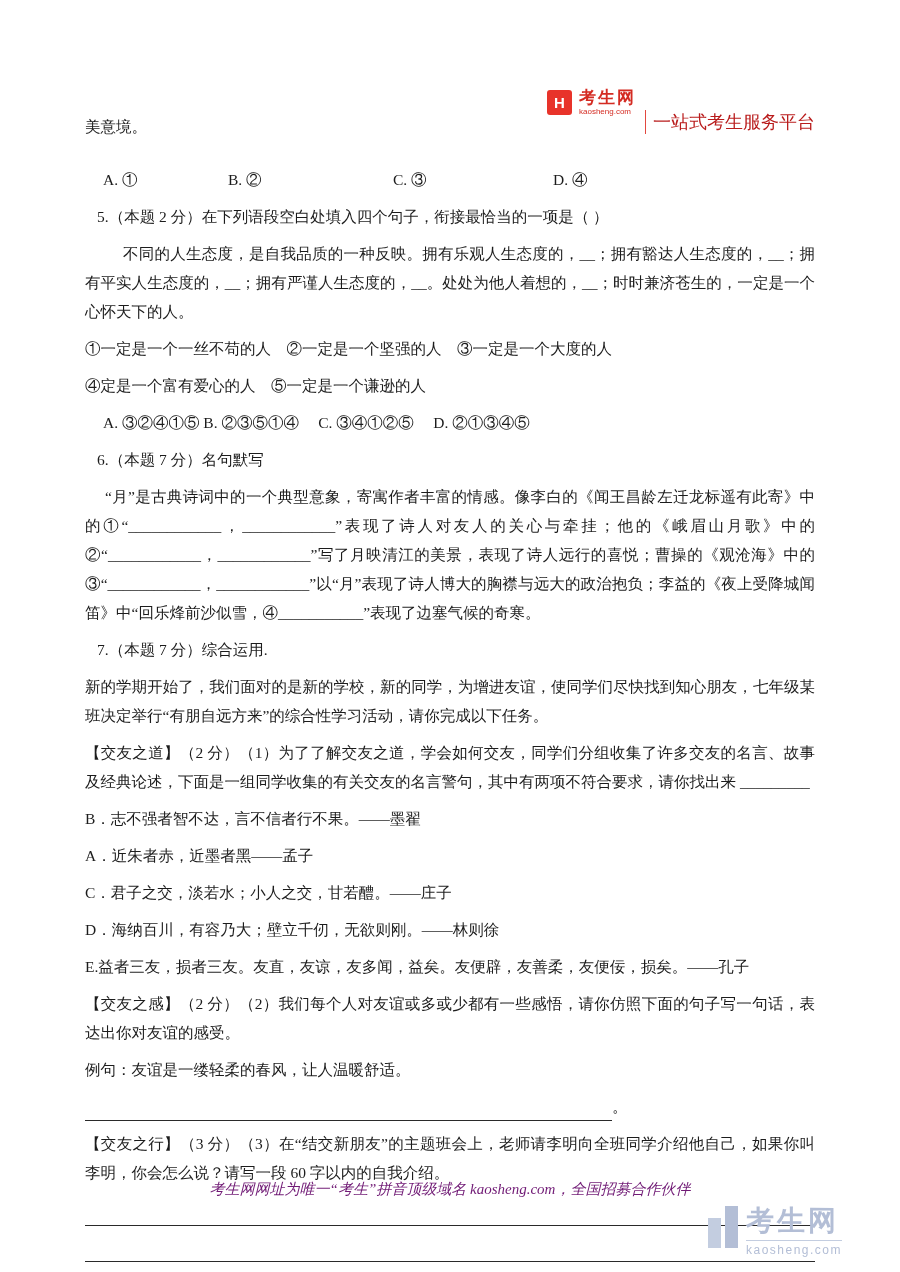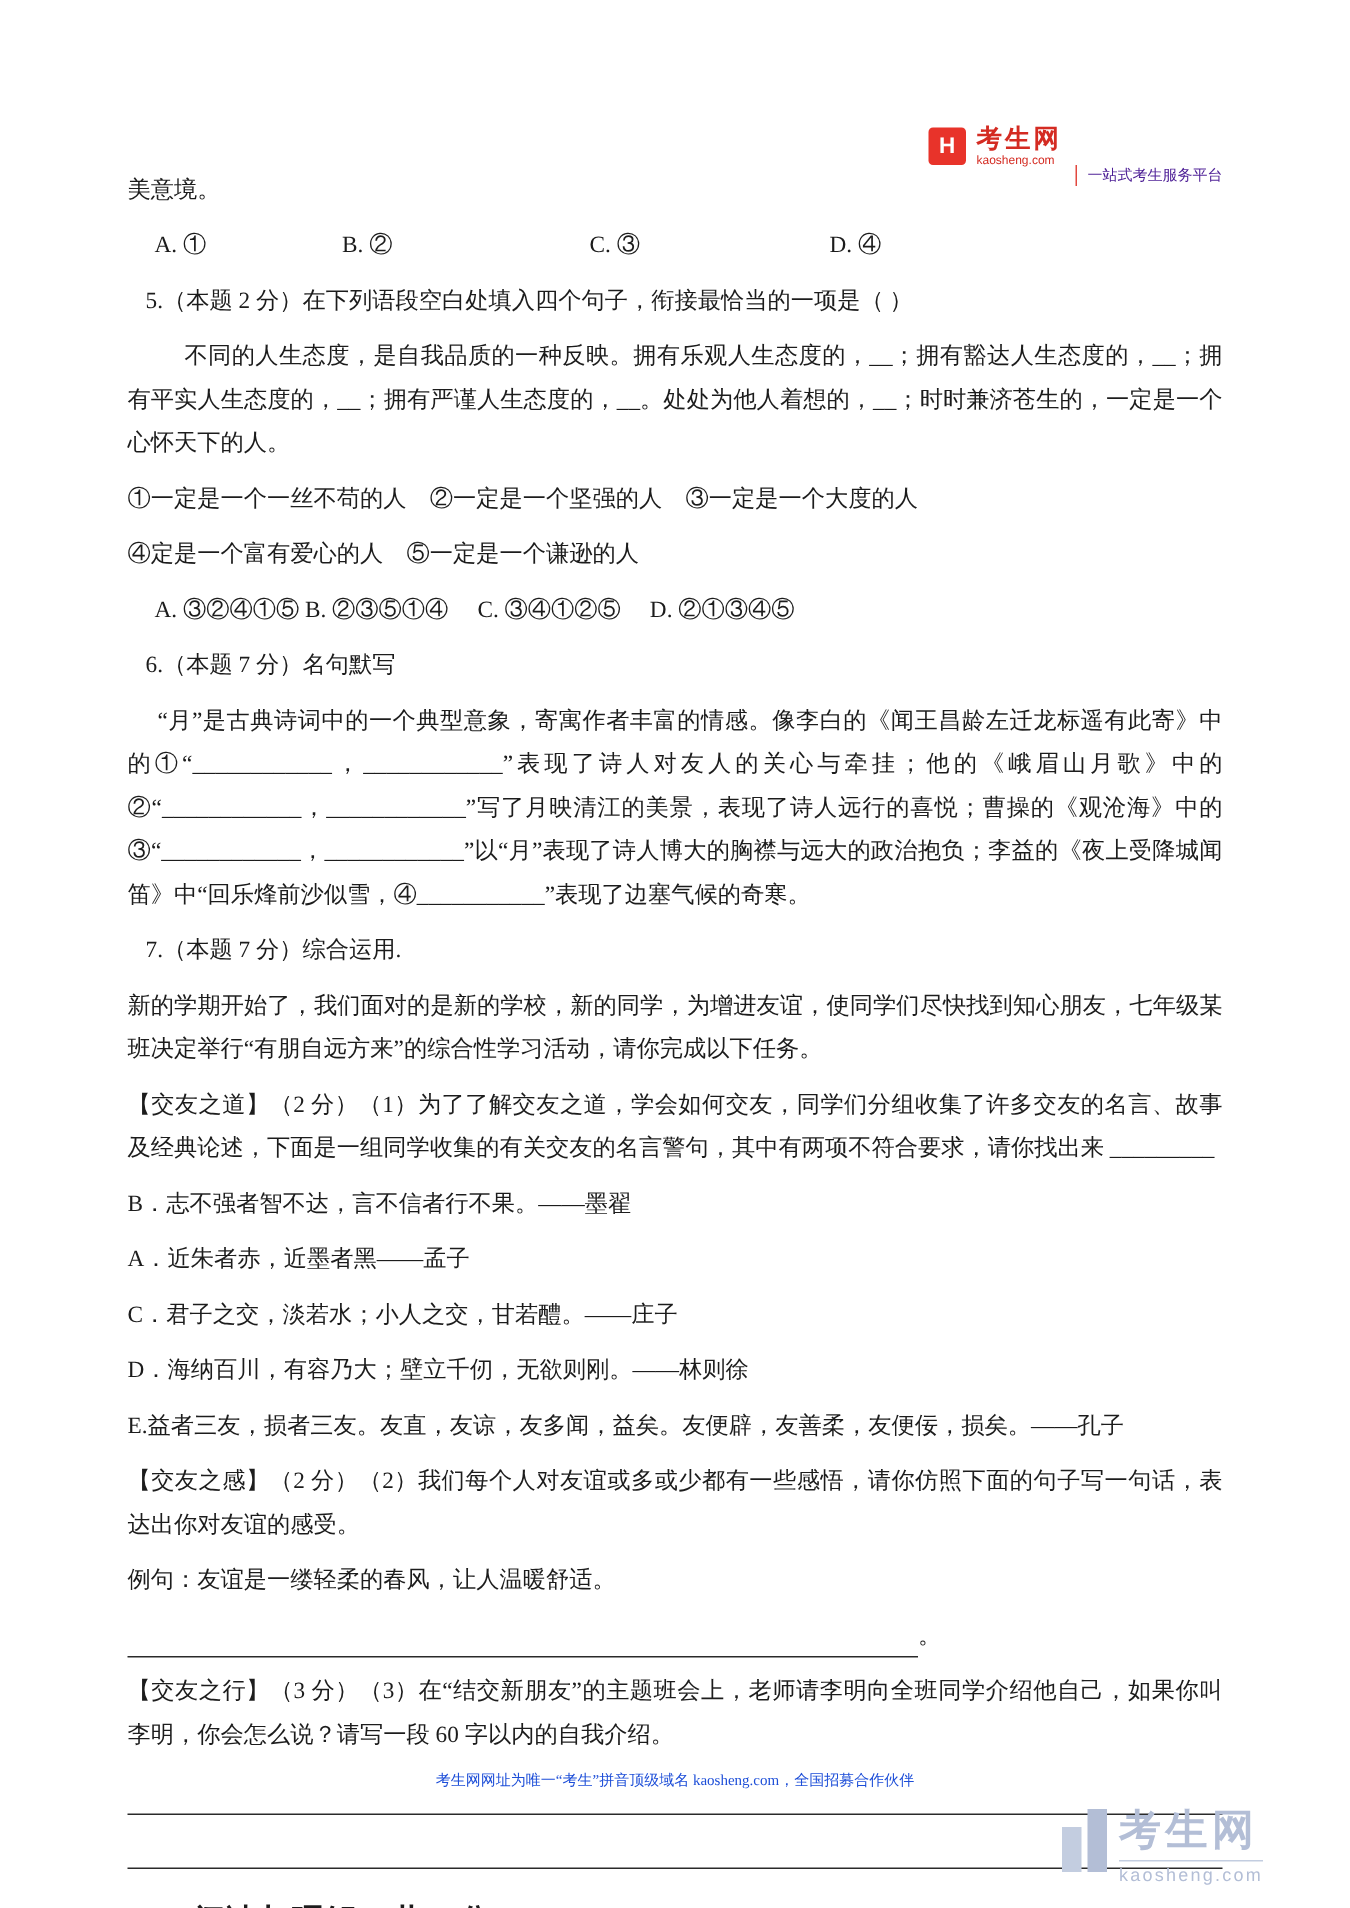--- a/index.html
+++ b/index.html
@@ -28,41 +28,41 @@
     background: #e8332a;
     border-radius: 3px;
     display: flex; align-items: center; justify-content: center;
     color: #ffffff; font-weight: bold; font-size: 15px;
     font-family: "Liberation Sans", sans-serif;
   }
   .brand-name { display: flex; flex-direction: column; line-height: 1; }
   .brand-cn { color: #d42b22; font-weight: bold; font-size: 17px; letter-spacing: 2px; }
   .brand-domain { color: #d42b22; font-size: 8px; margin-top: 2px; font-family: "Liberation Sans", sans-serif; }
   .brand-slogan {
-    color: #4c1d95; font-size: 10px; align-self: flex-end;
+    color: #b91c1c; font-size: 18px; align-self: flex-end;
     border-left: 1px solid #e2483f; padding-left: 7px; margin-left: 2px;
     font-family: "Liberation Sans", sans-serif;
     margin-top: 40px;
   }
 
   
   .doc {
     padding: 112px 85px 0 85px;
     font-size: 15.5px;
   }
   .doc p { margin: 0 0 8px 0; line-height: 29px; text-align: justify; }
   .stem { padding-left: 12px; }
   .mt { margin-top: 7px !important; }
   .indent25 { text-indent: 38px; }
   .indent12 { text-indent: 20px; }
   .choices { padding-left: 18px; }
 
   .q4-row { display: flex; padding-left: 18px; margin: 0 0 8px 0; line-height: 29px; align-items: flex-end; }
   .q4-row .opt0 { width: 125px; }
-  .q4-row .opt1 { width: 165px; }
+  .q4-row .opt1 { width: 165px; margin-top: 16px; }
   .q4-row .opt2 { width: 160px; }
 
   .answer-short { display: flex; align-items: flex-end; }
   .uline {
     display: inline-block;
     width: 527px; height: 15px;
     border-bottom: 1.5px solid #2a2a2a;
   }
   .answer-line {
     height: 30px;
@@ -76,22 +76,23 @@
     font-weight: bold;
     letter-spacing: 1px;
   }
 
   
   .page-footer {
     position: absolute;
     top: 1180px;
     left: 0; width: 100%;
     text-align: center;
-    font-size: 10px;
-    color: #1d4ed8;
+    font-size: 15px;
+    color: #701a75;
+    font-style: italic;
   }
 
   
   .watermark {
     position: absolute;
     top: 1206px;
     right: 58px;
     display: flex;
     align-items: flex-start;
     gap: 8px;

